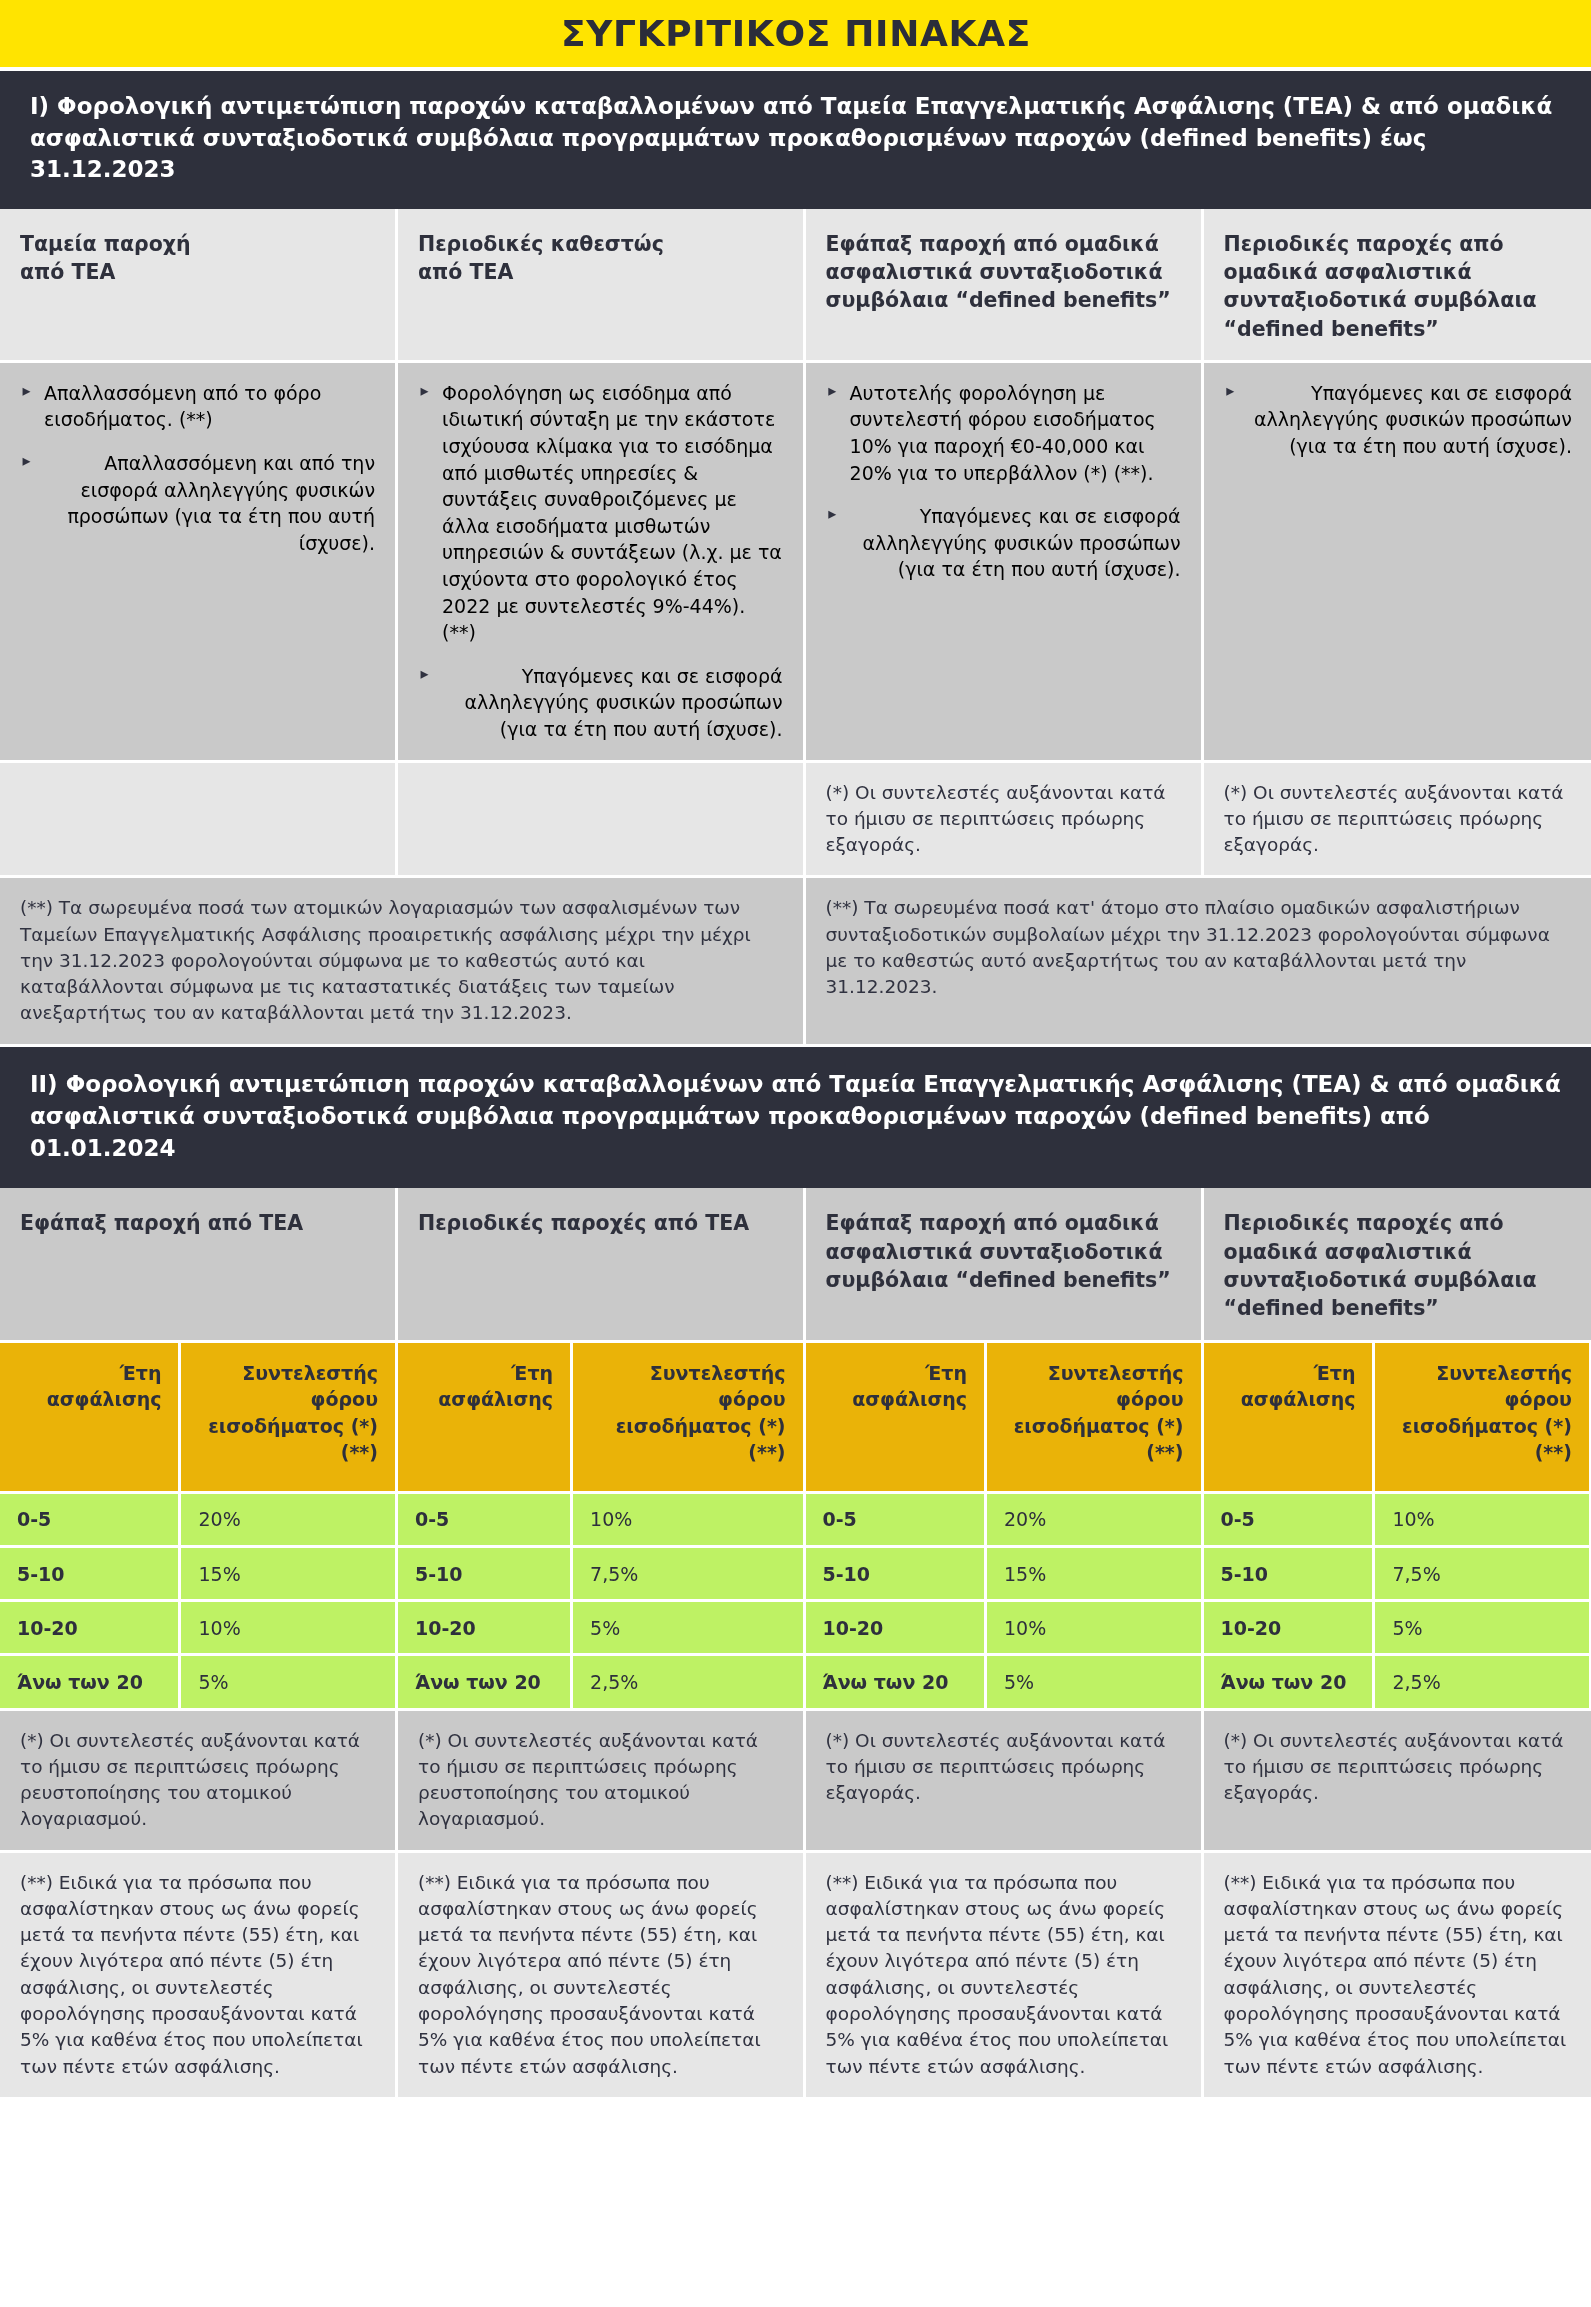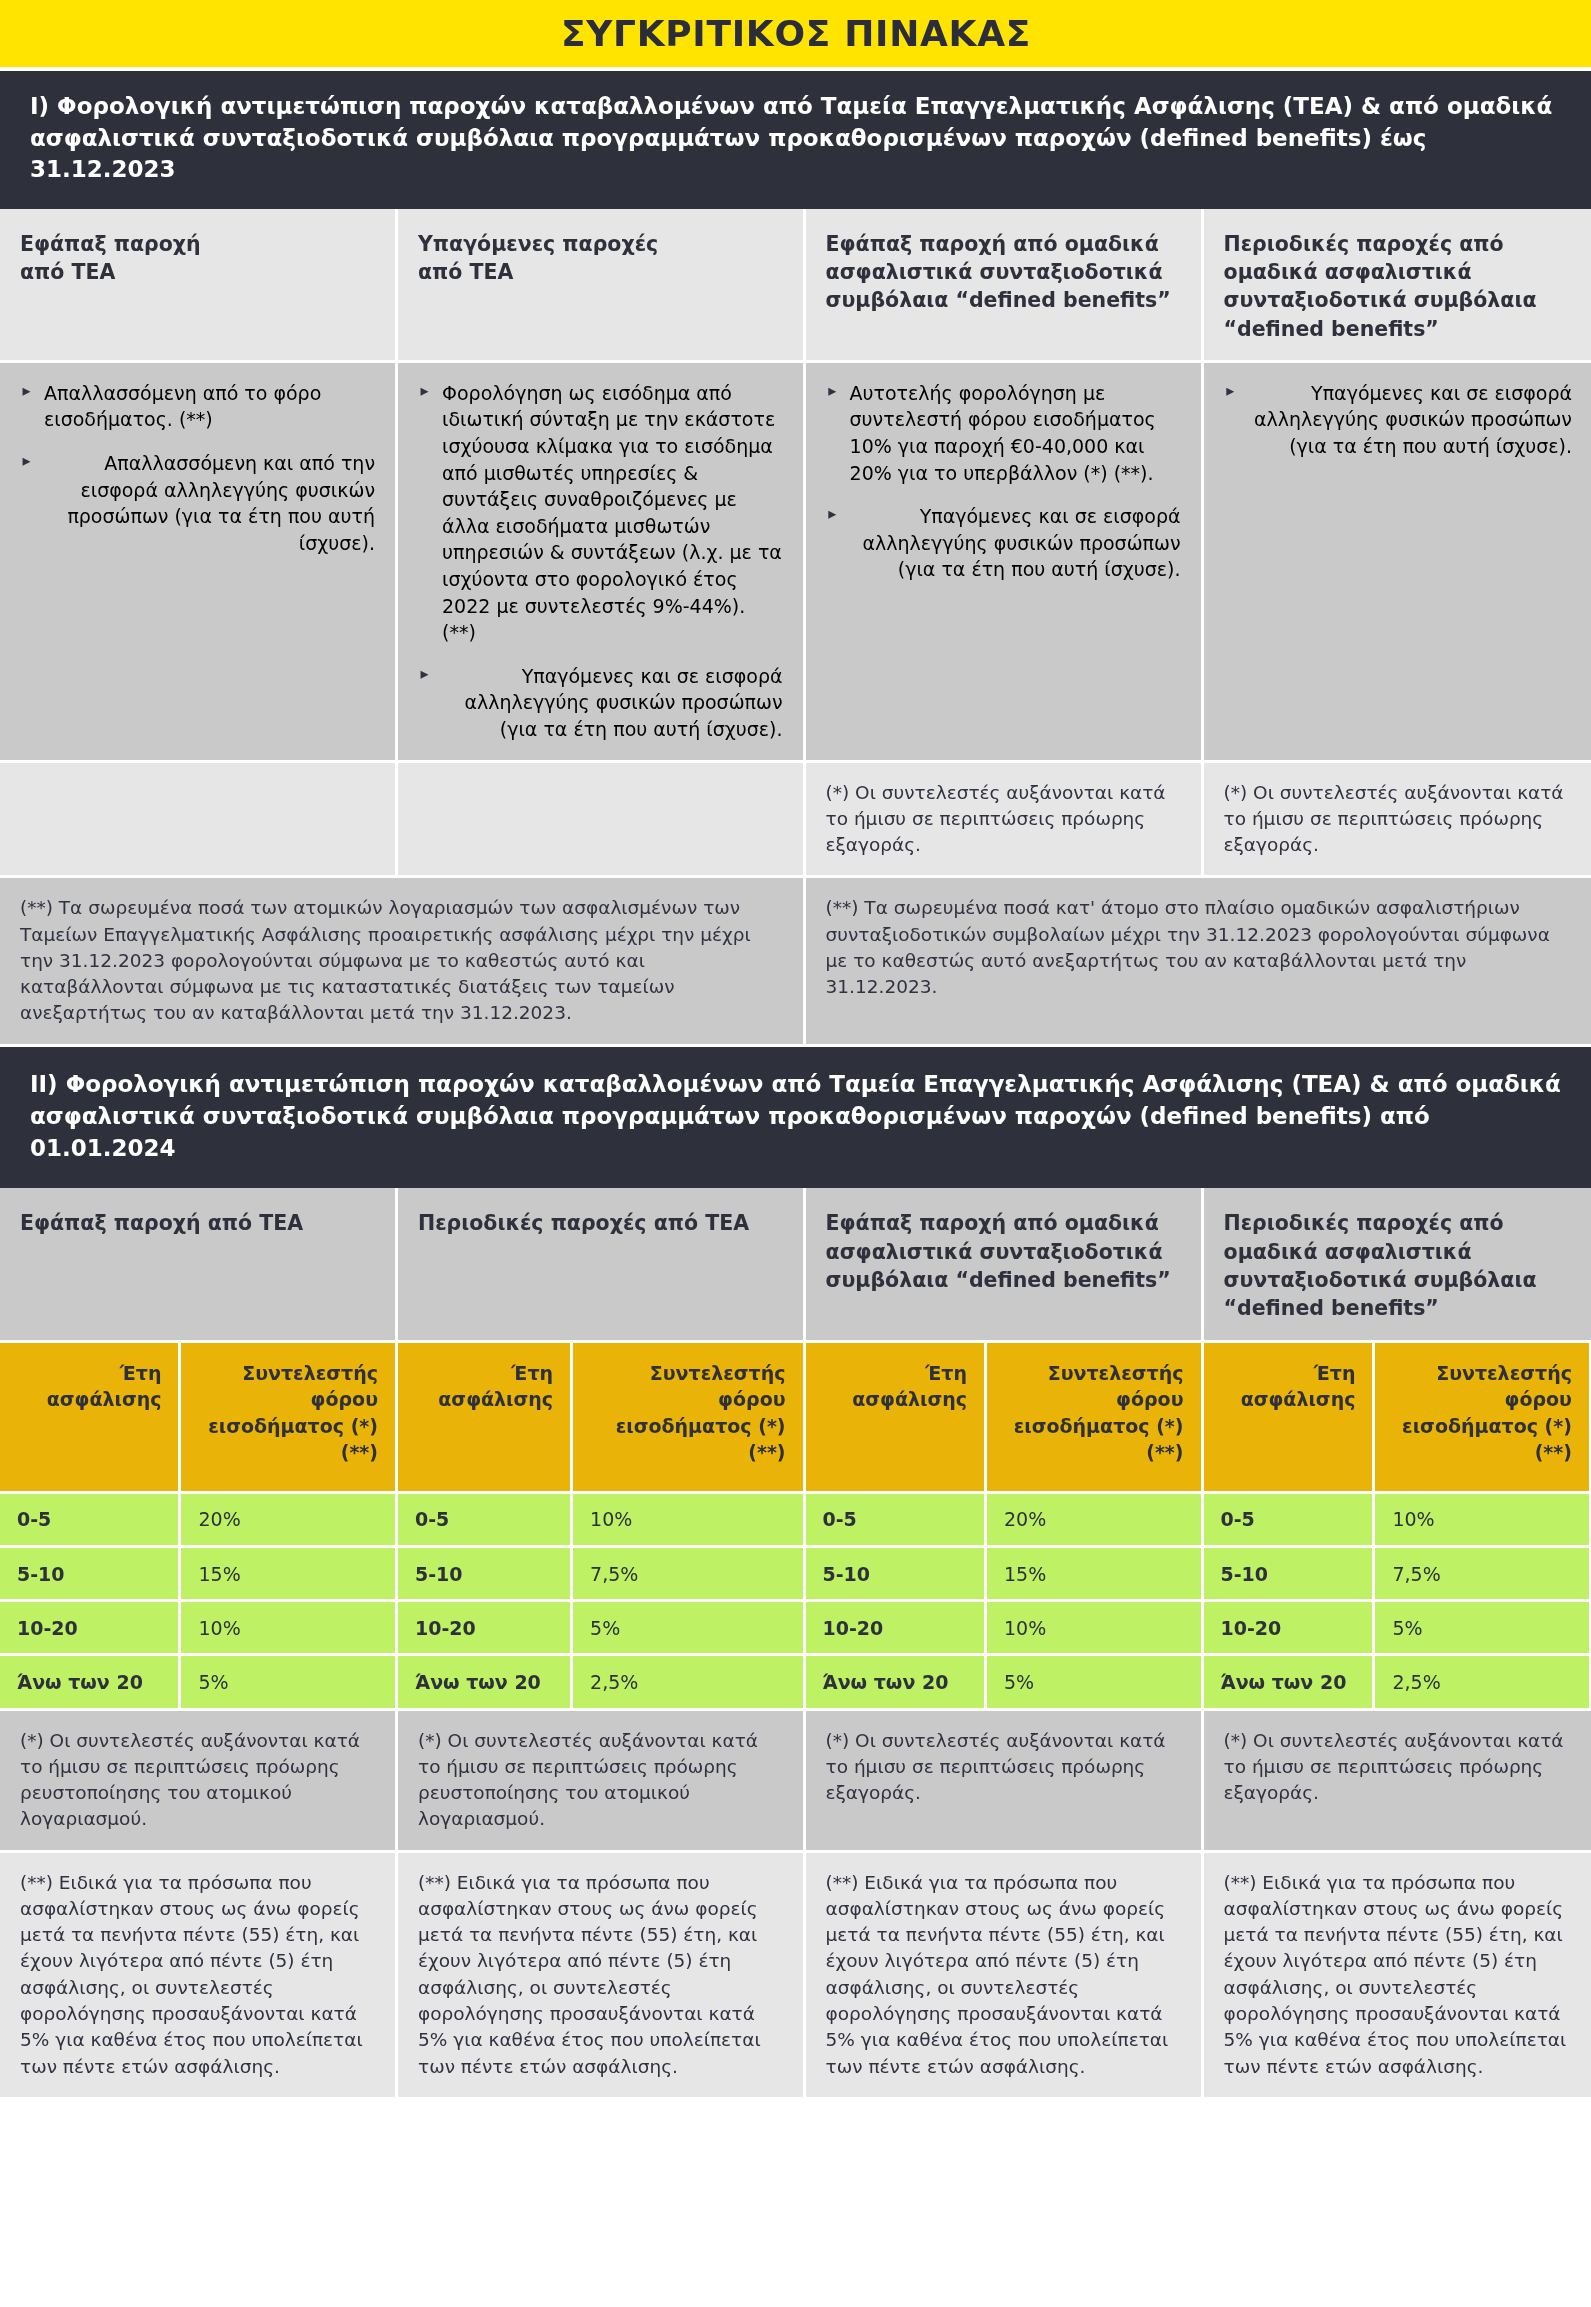--- a/index.html
+++ b/index.html
@@ -145,25 +145,25 @@
 <div id="page">
 
   <div class="title-banner">
     <div class="title-text">ΣΥΓΚΡΙΤΙΚΟΣ ΠΙΝΑΚΑΣ</div>
   </div>
 
   <div class="section-bar">I) Φορολογική αντιμετώπιση παροχών καταβαλλομένων από Ταμεία Επαγγελματικής Ασφάλισης (ΤΕΑ) &amp; από ομαδικά ασφαλιστικά συνταξιοδοτικά συμβόλαια προγραμμάτων προκαθορισμένων παροχών (defined benefits) έως 31.12.2023</div>
 
   <div class="row">
     <div class="cell c1 sh-light">
-      <div class="col-head" style="white-space:pre-line">Εφάπαξ παροχή
+      <div class="col-head" style="white-space:pre-line">Ταμεία παροχή
 από ΤΕΑ</div>
     </div>
     <div class="cell c2 sh-light">
-      <div class="col-head" style="white-space:pre-line">Υπαγόμενες παροχές
+      <div class="col-head" style="white-space:pre-line">Περιοδικές καθεστώς
 από ΤΕΑ</div>
     </div>
     <div class="cell c3 sh-light">
       <div class="col-head">Εφάπαξ παροχή από ομαδικά ασφαλιστικά συνταξιοδοτικά συμβόλαια “defined benefits”</div>
     </div>
     <div class="cell c4 sh-light">
       <div class="col-head">Περιοδικές παροχές από ομαδικά ασφαλιστικά συνταξιοδοτικά συμβόλαια “defined benefits”</div>
     </div>
   </div>
 

